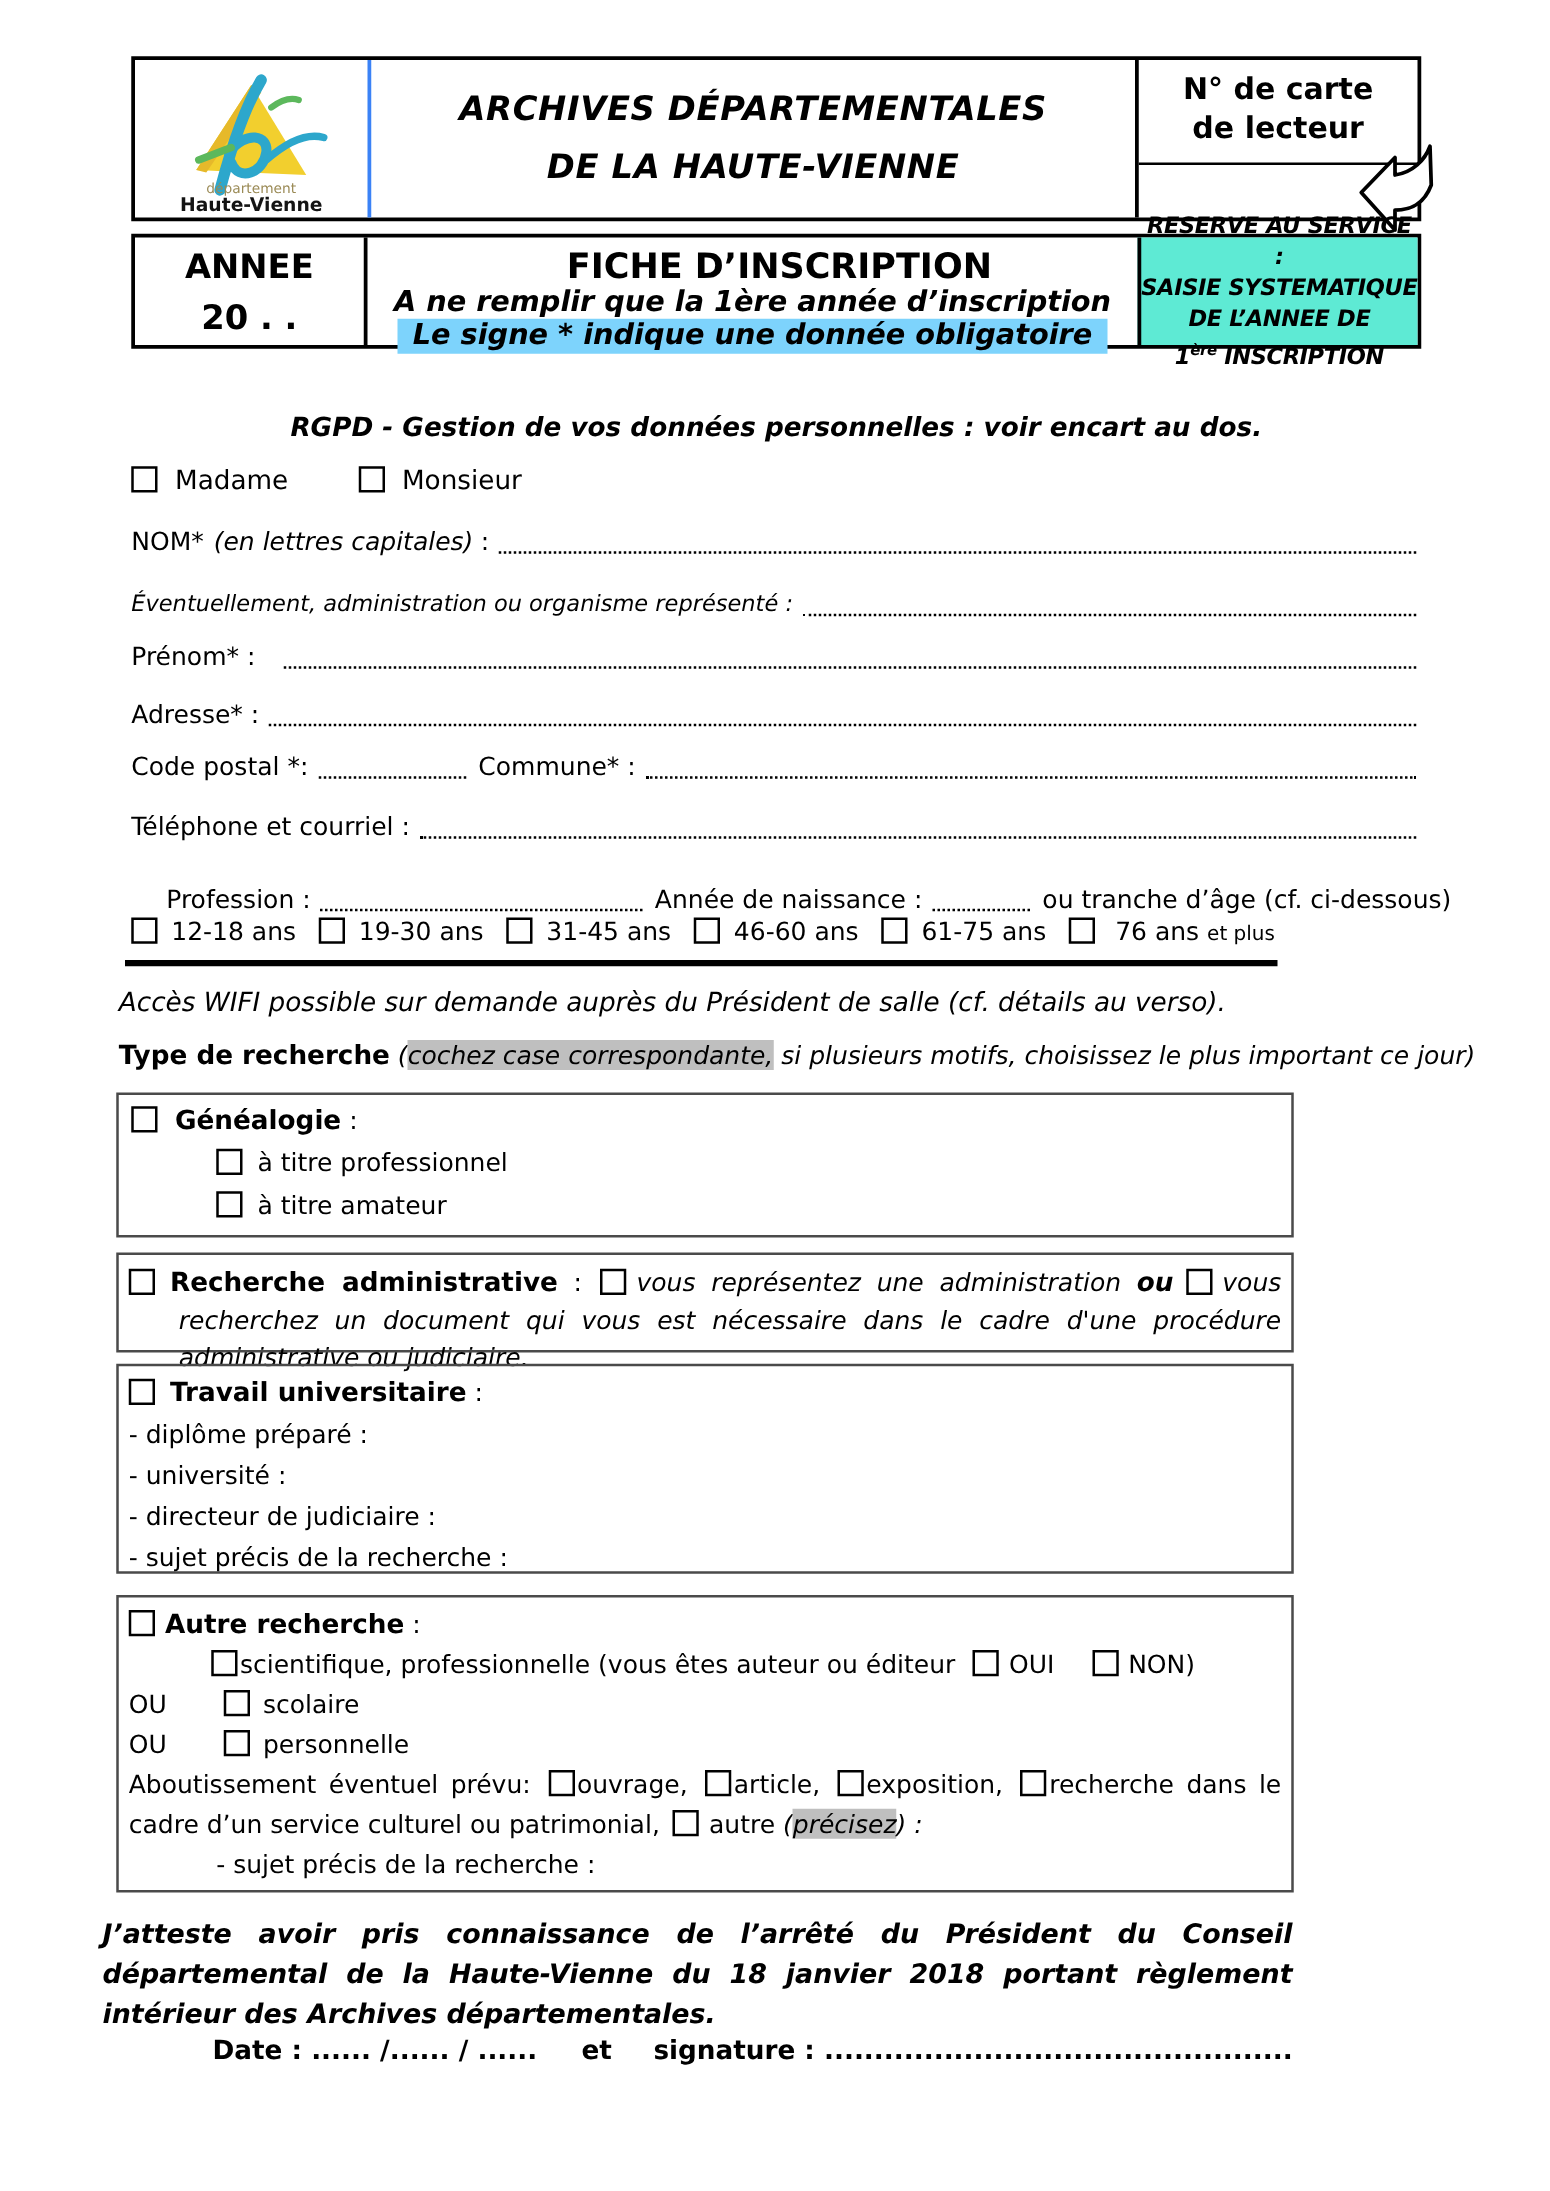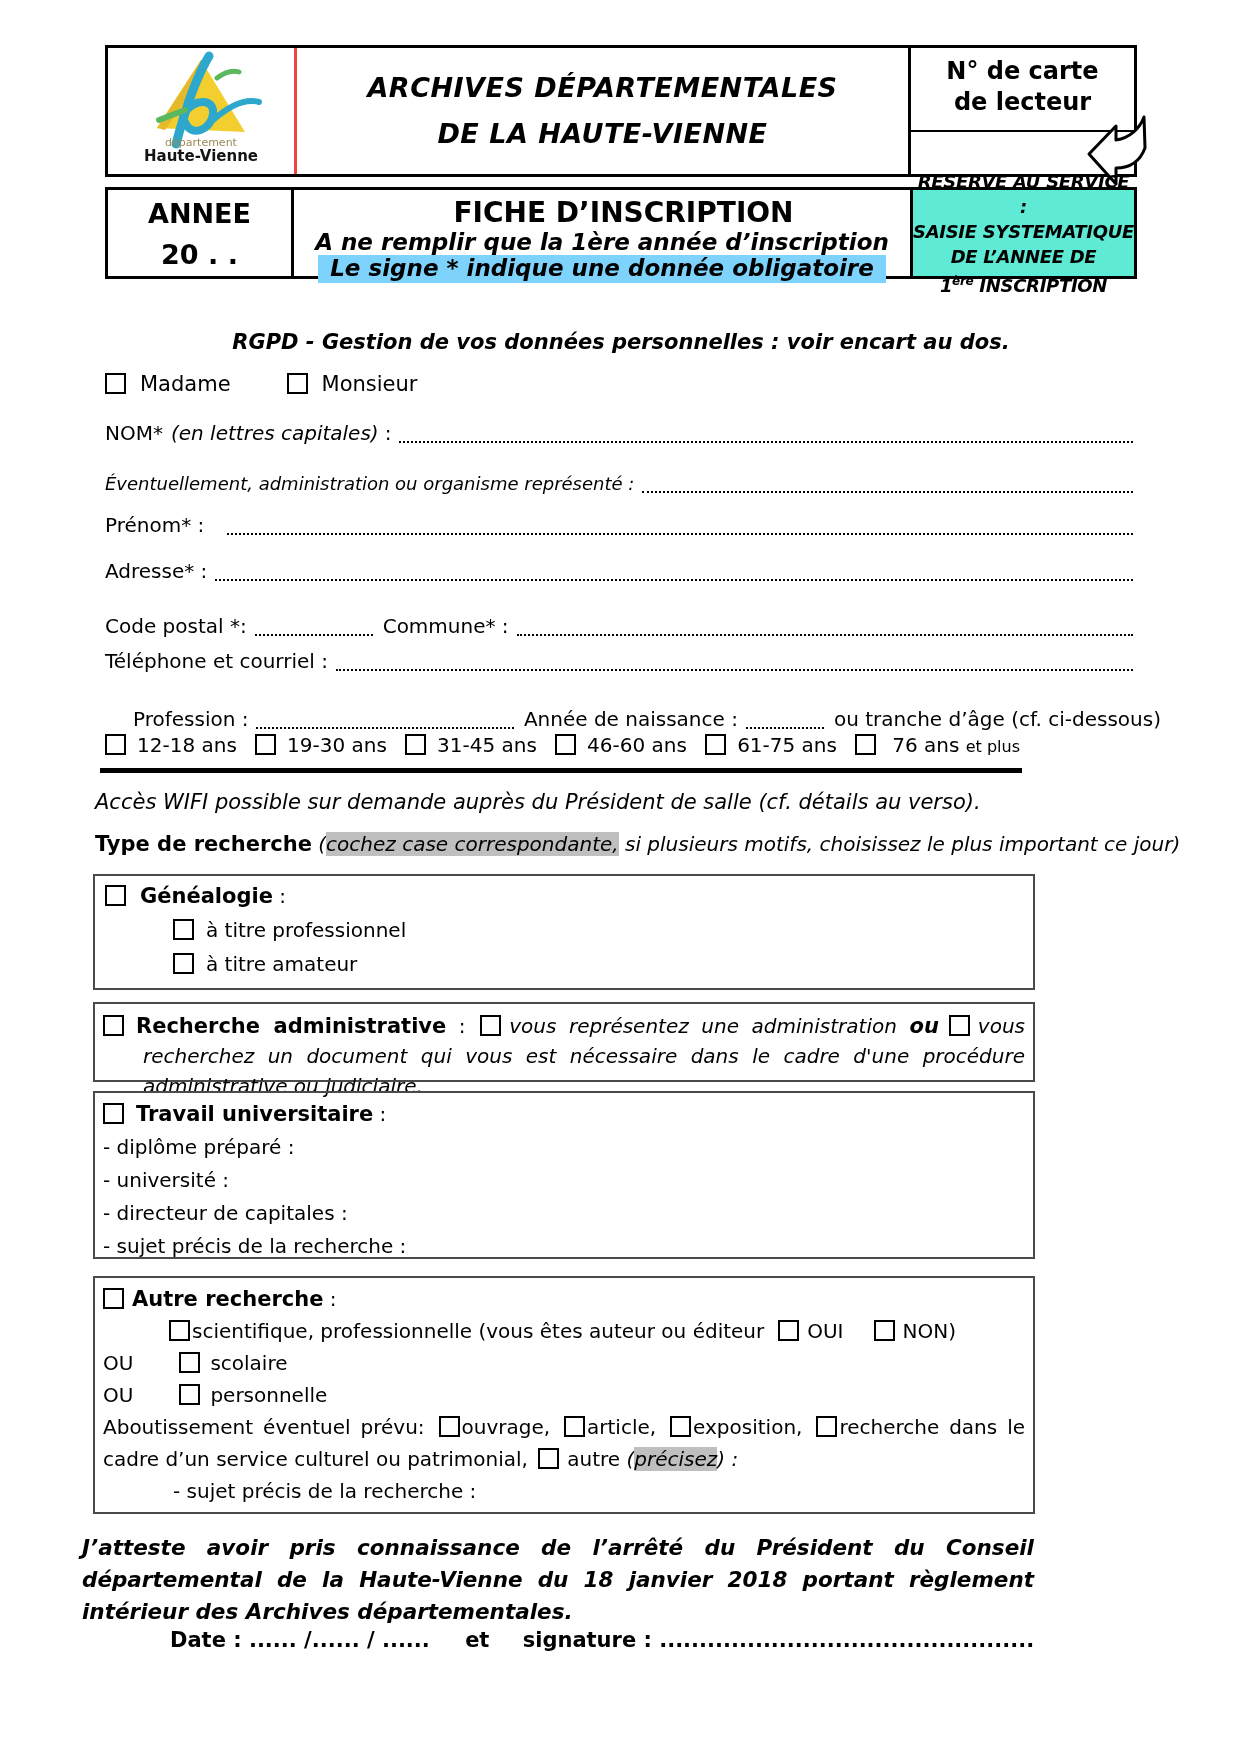--- a/index.html
+++ b/index.html
@@ -1,21 +1,21 @@
 <!DOCTYPE html>
 <html><head>
 <meta charset="utf-8">
 <style>
   html,body{margin:0;padding:0;background:#fff;}
   .page{position:relative;width:1240px;height:1753px;background:#fff;color:#000;
         font-family:"DejaVu Sans", sans-serif;overflow:hidden;}
   
   .hdr{position:absolute;left:105px;top:45px;width:1032px;height:132px;border:3px solid #000;
        display:flex;box-sizing:border-box;}
-  .hdr-logo{width:186px;border-right:3px solid #ef4444;display:flex;align-items:flex-start;justify-content:center;}
+  .hdr-logo{width:186px;border-right:3px solid #3b82f6;display:flex;align-items:flex-end;justify-content:center;}
   .hdr-title{flex:1;display:flex;flex-direction:column;align-items:center;justify-content:center;
              font-weight:bold;font-style:italic;font-size:27px;line-height:46px;letter-spacing:.5px;}
   .hdr-card{width:226px;border-left:3px solid #000;position:relative;text-align:center;
             font-weight:bold;font-size:24px;line-height:31px;padding-top:8px;box-sizing:border-box;}
   .hdr-card .rule{position:absolute;left:0;right:0;top:82px;border-top:2px solid #000;}
   .hdr-card svg{position:absolute;right:-14px;top:66px;}
   
   .banner{position:absolute;left:105px;top:187px;width:1032px;height:92px;border:3px solid #000;
           display:flex;box-sizing:border-box;}
   .banner-year{width:186px;border-right:3px solid #000;display:flex;flex-direction:column;
@@ -149,21 +149,21 @@
     <span class="dots"></span>
   </div>
   <div class="frow" style="top:512px;gap:15px;">
     <span>Prénom* :</span>
     <span class="dots"></span>
   </div>
   <div class="frow" style="top:558px;">
     <span>Adresse* :</span>
     <span class="dots"></span>
   </div>
-  <div class="frow" style="top:613px;">
+  <div class="frow" style="top:600px;">
     <span>Code postal *:</span>
     <span class="dots fx" style="width:118px;"></span>
     <span style="margin-left:10px;">Commune* :</span>
     <span class="dots"></span>
   </div>
   <div class="frow" style="top:648px;">
     <span>Téléphone et courriel :</span>
     <span class="dots"></span>
   </div>
   <div class="frow" style="top:706px;margin-left:28px;">
@@ -208,21 +208,21 @@
       <span class="cb" style="margin-left:0;margin-right:12px;"></span><b style="font-style:normal;">Recherche administrative</b><span style="font-style:normal;"> : </span><span class="cb"></span><span>vous représentez une administration </span><b>ou</b><span class="cb" style="margin-left:10px;"></span><span>vous recherchez un document qui vous est nécessaire dans le cadre d'une procédure administrative ou judiciaire.</span>
     </p>
   </div>
 
   <div class="box box-uni">
     <div>
       <span class="cb"></span><b>Travail universitaire</b><span> :</span>
     </div>
     <div>- diplôme préparé :</div>
     <div>- université :</div>
-    <div>- directeur de capitales :</div>
+    <div>- directeur de judiciaire :</div>
     <div>- sujet précis de la recherche :</div>
   </div>
 
   <div class="box box-oth">
     <div>
       <span class="cb"></span><b>Autre recherche</b><span> :</span>
     </div>
     <div class="row-sci">
       <span class="cb"></span><span>scientifique, professionnelle (vous êtes auteur ou éditeur</span><span class="cb sp"></span><span>OUI</span><span class="cb sp" style="margin-left:30px;"></span><span>NON)</span>
     </div>

